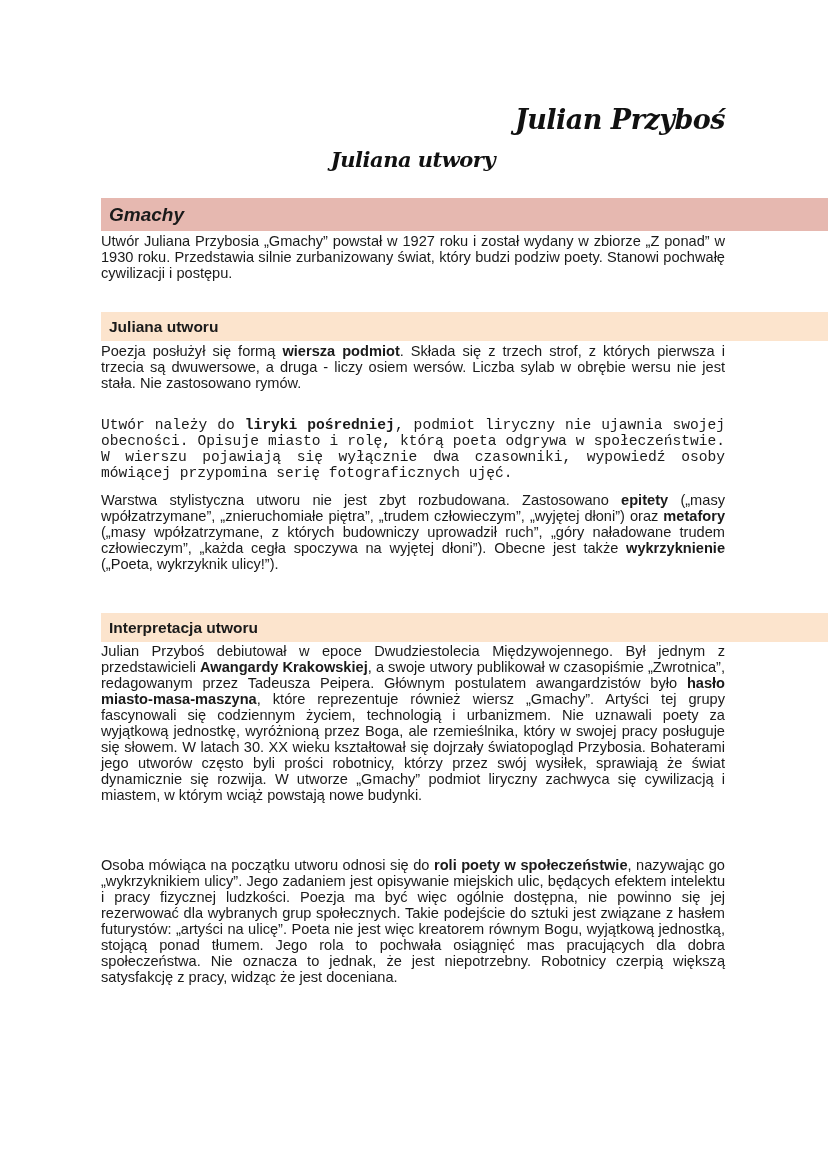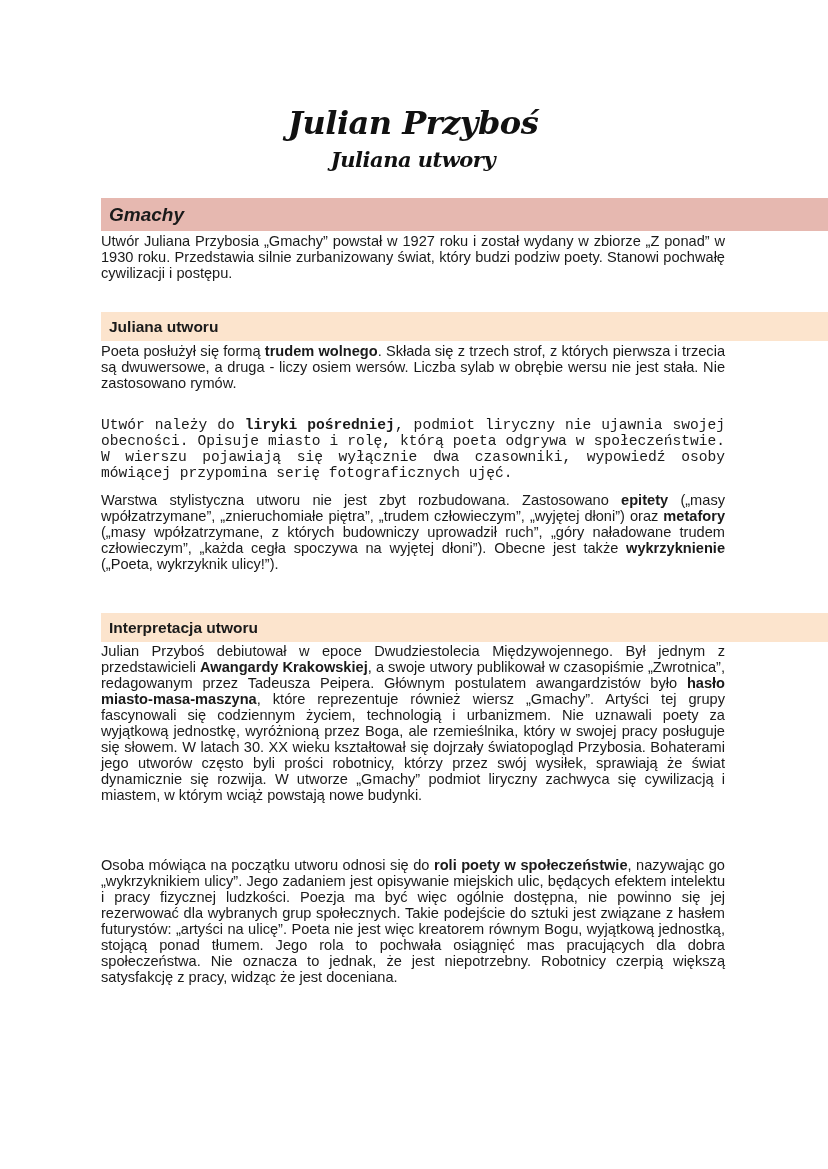--- a/index.html
+++ b/index.html
@@ -27,21 +27,22 @@
       width: 624px;
       text-align: center;
       font-family: "DejaVu Serif", serif;
       font-weight: bold;
       font-style: italic;
       color: #111;
       letter-spacing: -0.5px;
     }
     .title.main {
       top: 104px;
-      font-size: 32px;
+      font-size: 27px;
+      text-align: right;
     }
     .title.sub {
       top: 147px;
       font-size: 21px;
     }
     .section-head {
       position: absolute;
       left: 0;
       width: 743px;
       box-sizing: border-box;
@@ -83,21 +84,21 @@
   <div class="title sub">Juliana utwory</div>
 
   <div class="section-head primary">
     <span>Gmachy</span>
   </div>
   <p class="para" style="top:233px;">Utwór Juliana Przybosia „Gmachy” powstał w 1927 roku i został wydany w zbiorze „Z ponad” w 1930 roku. Przedstawia silnie zurbanizowany świat, który budzi podziw poety. Stanowi pochwałę cywilizacji i postępu.</p>
 
   <div class="section-head secondary" style="top:312px;">
     <span>Juliana utworu</span>
   </div>
-  <p class="para" style="top:343px;"><span>Poeta posłużył się formą </span><b>trudem wolnego</b><span>. Składa się z trzech strof, z których pierwsza i trzecia są dwuwersowe, a druga - liczy osiem wersów. Liczba sylab w obrębie wersu nie jest stała. Nie zastosowano rymów.</span></p>
+  <p class="para" style="top:343px;"><span>Poezja posłużył się formą </span><b>wiersza podmiot</b><span>. Składa się z trzech strof, z których pierwsza i trzecia są dwuwersowe, a druga - liczy osiem wersów. Liczba sylab w obrębie wersu nie jest stała. Nie zastosowano rymów.</span></p>
 
   <p class="para" style="top:417px;font-family:Liberation Mono, monospace;"><span>Utwór należy do </span><b>liryki pośredniej</b><span>, podmiot liryczny nie ujawnia swojej obecności. Opisuje miasto i rolę, którą poeta odgrywa w społeczeństwie. W wierszu pojawiają się wyłącznie dwa czasowniki, wypowiedź osoby mówiącej przypomina serię fotograficznych ujęć.</span></p>
 
   <p class="para" style="top:492px;"><span>Warstwa stylistyczna utworu nie jest zbyt rozbudowana. Zastosowano </span><b>epitety</b><span> („masy wpółzatrzymane”, „znieruchomiałe piętra”, „trudem człowieczym”, „wyjętej dłoni”) oraz </span><b>metafory</b><span> („masy wpółzatrzymane, z których budowniczy uprowadził ruch”, „góry naładowane trudem człowieczym”, „każda cegła spoczywa na wyjętej dłoni”). Obecne jest także </span><b>wykrzyknienie</b><span> („Poeta, wykrzyknik ulicy!”).</span></p>
 
   <div class="section-head secondary" style="top:613px;">
     <span>Interpretacja utworu</span>
   </div>
   <p class="para" style="top:643px;"><span>Julian Przyboś debiutował w epoce Dwudziestolecia Międzywojennego. Był jednym z przedstawicieli </span><b>Awangardy Krakowskiej</b><span>, a swoje utwory publikował w czasopiśmie „Zwrotnica”, redagowanym przez Tadeusza Peipera. Głównym postulatem awangardzistów było </span><b>hasło miasto-masa-maszyna</b><span>, które reprezentuje również wiersz „Gmachy”. Artyści tej grupy fascynowali się codziennym życiem, technologią i urbanizmem. Nie uznawali poety za wyjątkową jednostkę, wyróżnioną przez Boga, ale rzemieślnika, który w swojej pracy posługuje się słowem. W latach 30. XX wieku kształtował się dojrzały światopogląd Przybosia. Bohaterami jego utworów często byli prości robotnicy, którzy przez swój wysiłek, sprawiają że świat dynamicznie się rozwija. W utworze „Gmachy” podmiot liryczny zachwyca się cywilizacją i miastem, w którym wciąż powstają nowe budynki.</span></p>
 

